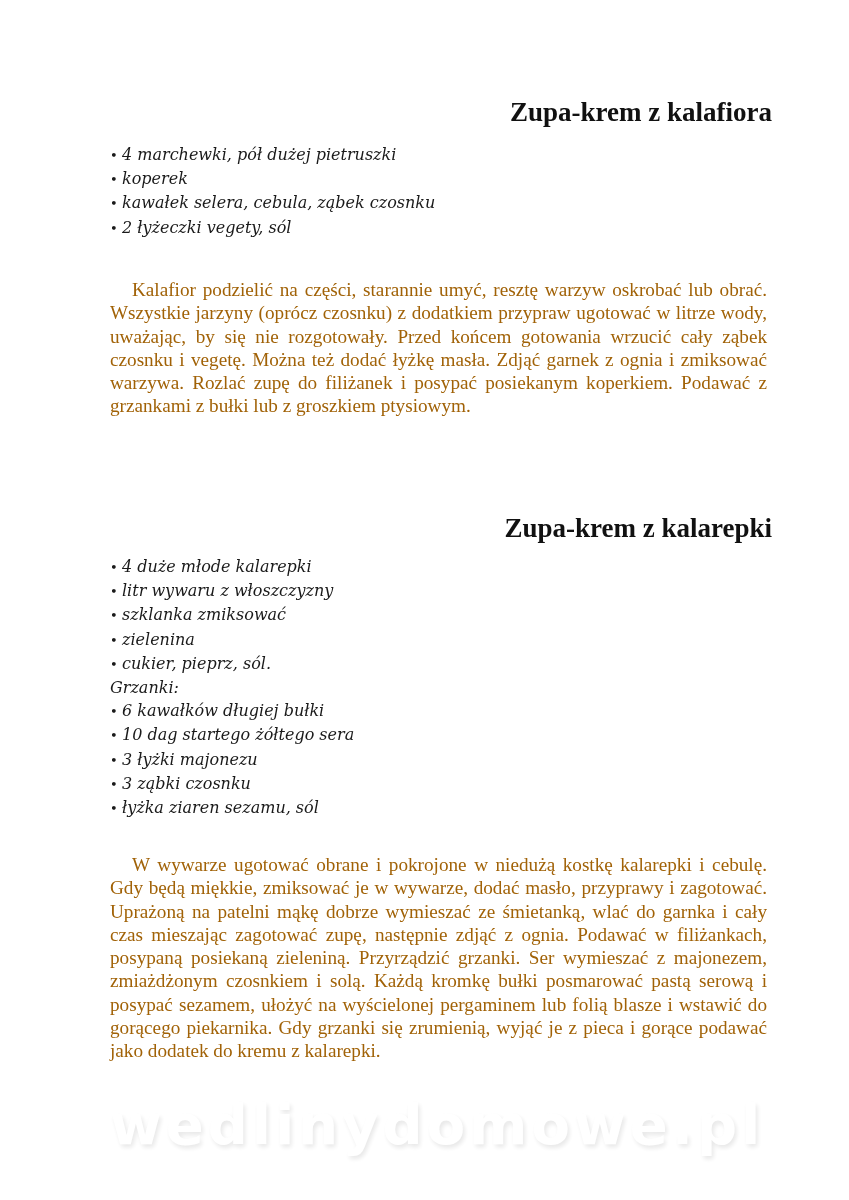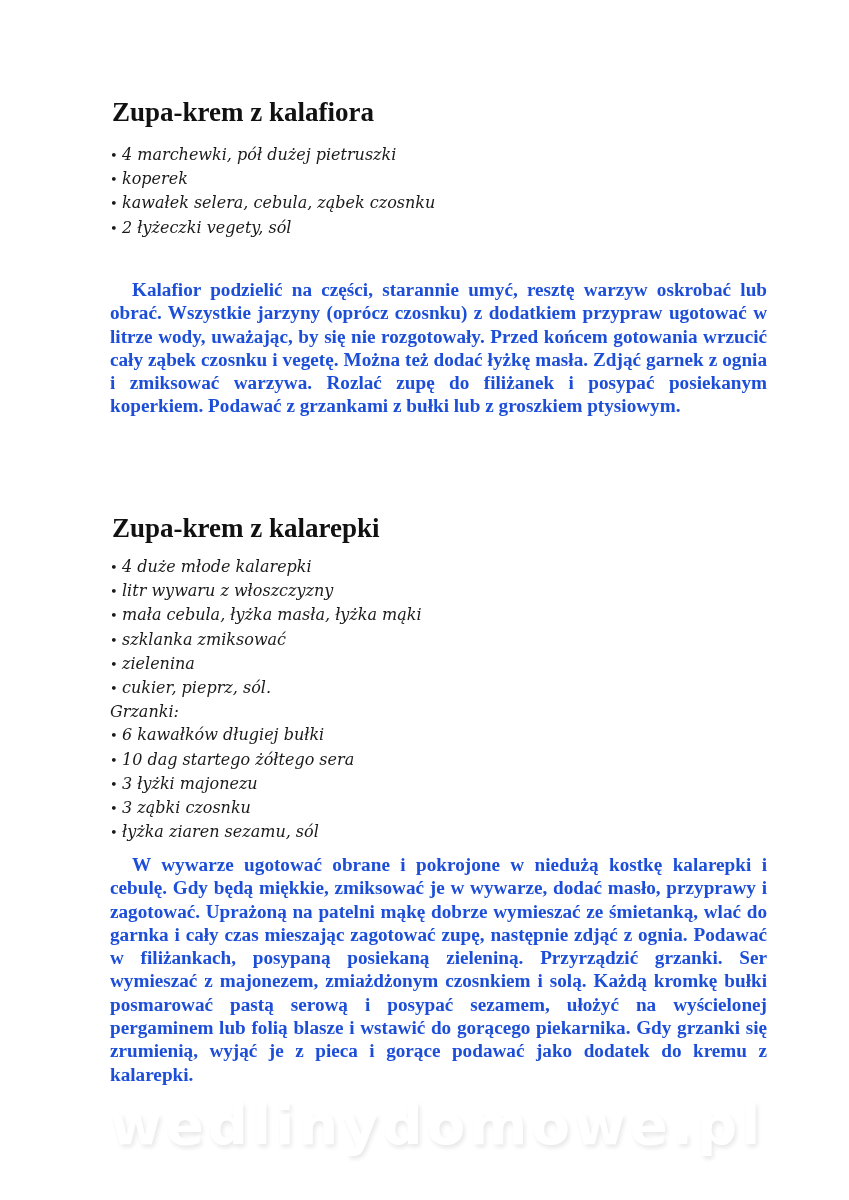--- a/index.html
+++ b/index.html
@@ -18,21 +18,21 @@
     .page {
       position: absolute;
       left: 110px;
       top: 0;
       width: 660px;
     }
     .recipe-title {
       position: absolute;
       left: 0;
       width: 660px;
-      text-align: left;
+      text-align: right;
       font-family: "Liberation Serif", "DejaVu Serif", serif;
       font-weight: bold;
       font-size: 27px;
       letter-spacing: 0px;
       margin: 0;
       line-height: 32px;
       color: #111;
       padding-left: 2px;
     }
     .ingredients {
@@ -62,22 +62,21 @@
     .instructions {
       position: absolute;
       left: 0;
       width: 657px;
       margin: 0;
       font-family: "Liberation Serif", "DejaVu Serif", serif;
       font-size: 19.2px;
       line-height: 23.3px;
       text-align: justify;
       text-indent: 22px;
-      color: #1d4ed8;
-      font-weight: bold;
+      color: #a16207;
     }
     .watermark {
       position: absolute;
       left: 110px;
       top: 1092px;
       width: 640px;
       text-align: center;
       font-family: "DejaVu Sans", "Liberation Sans", sans-serif;
       font-weight: bold;
       font-size: 56px;
@@ -104,21 +103,20 @@
 
     <p class="instructions" style="top:278px;">Kalafior podzielić na części, starannie umyć, resztę warzyw oskrobać lub obrać. Wszystkie jarzyny (oprócz czosnku) z dodatkiem przypraw ugotować w litrze wody, uważając, by się nie rozgotowały. Przed końcem gotowania wrzucić cały ząbek czosnku i vegetę. Można też dodać łyżkę masła. Zdjąć garnek z ognia i zmiksować warzywa. Rozlać zupę do filiżanek i posypać posiekanym koperkiem. Podawać z grzankami z bułki lub z groszkiem ptysiowym.</p>
   </section>
 
   <section>
     <h1 class="recipe-title" style="top:512px;">Zupa-krem z kalarepki</h1>
 
     <ul class="ingredients" style="top:555px;">
       <li><span class="bullet">•</span><span>4 duże młode kalarepki</span></li>
       <li><span class="bullet">•</span><span>litr wywaru z włoszczyzny</span></li>
-      <li><span class="bullet">•</span><span>mała cebula, łyżka masła, łyżka mąki</span></li>
       <li><span class="bullet">•</span><span>szklanka zmiksować</span></li>
       <li><span class="bullet">•</span><span>zielenina</span></li>
       <li><span class="bullet">•</span><span>cukier, pieprz, sól.</span></li>
       <li class="subheading">Grzanki:</li>
       <li><span class="bullet">•</span><span>6 kawałków długiej bułki</span></li>
       <li><span class="bullet">•</span><span>10 dag startego żółtego sera</span></li>
       <li><span class="bullet">•</span><span>3 łyżki majonezu</span></li>
       <li><span class="bullet">•</span><span>3 ząbki czosnku</span></li>
       <li><span class="bullet">•</span><span>łyżka ziaren sezamu, sól</span></li>
     </ul>

